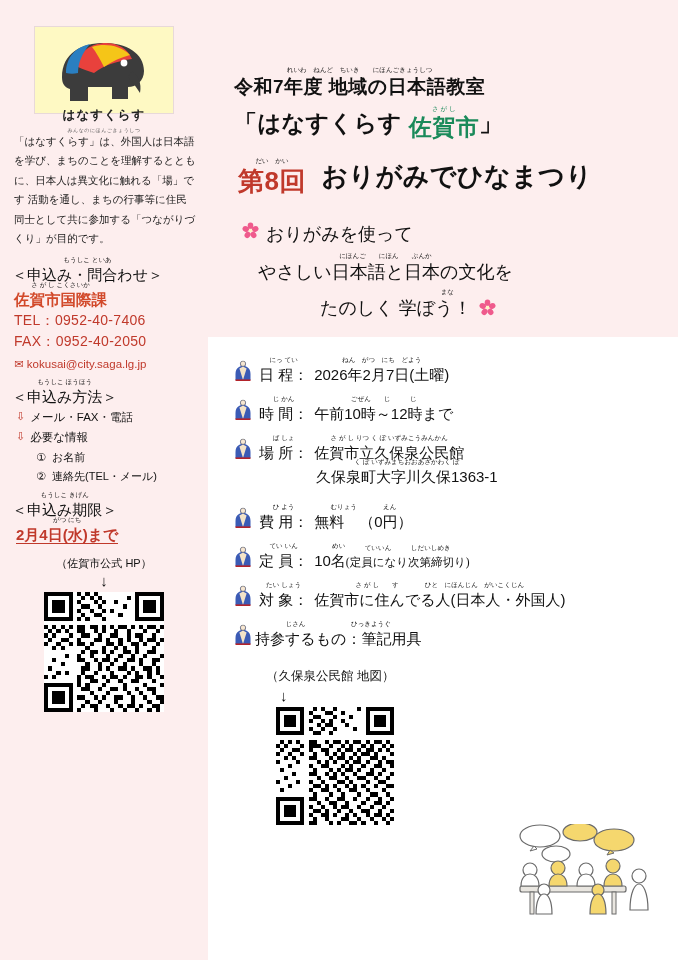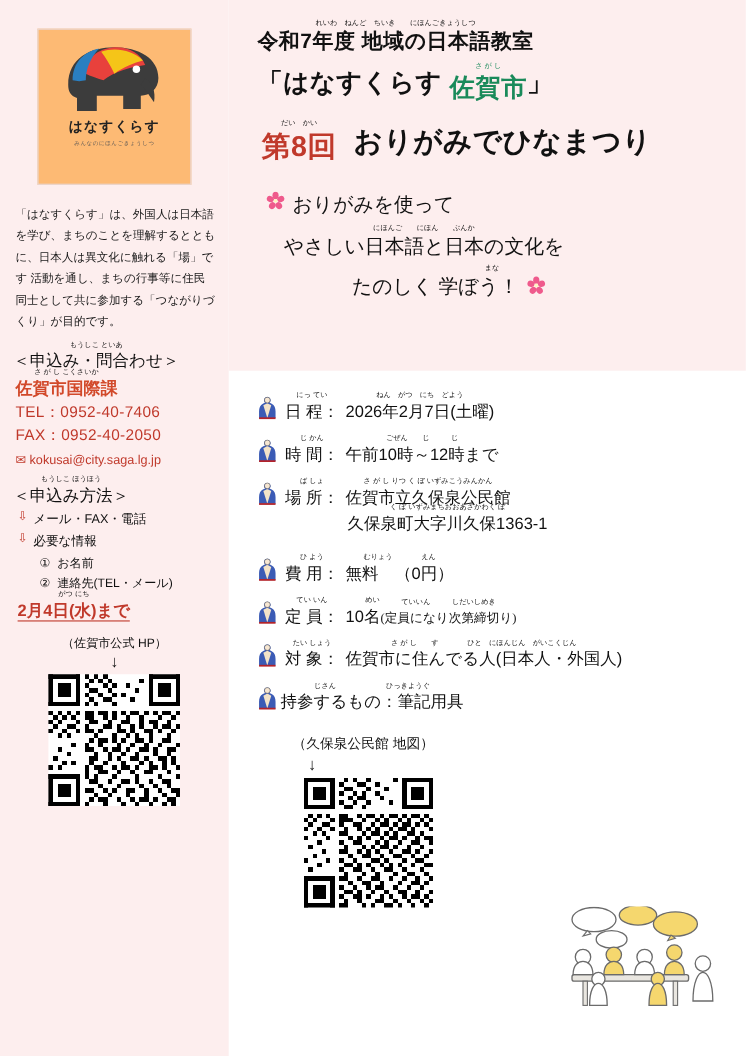--- a/index.html
+++ b/index.html
@@ -20,23 +20,23 @@
   }
   
   .left {
     width: 208px;
     height: 960px;
     background: #fdeeee;
     position: relative;
     padding: 18px 10px 0 10px;
   }
   .logo-box {
-    width: 140px; height: 142px;
+    width: 140px; height: 88px;
     margin: 8px auto 0 auto;
-    background: #fdba74;
+    background: #fef9c3;
     border: 1px solid #e8d9d9;
     position: relative;
   }
   .logo-art {
     position: relative;
     width: 112px; height: 68px;
     margin: 10px auto 0 auto;
   }
   .logo-art svg { display: block; }
   .logo-name {
@@ -164,20 +164,21 @@
     height: 337px;
     padding: 26px 18px 0 22px;
     position: relative;
   }
   .title1 {
     font-size: 19px;
     font-weight: bold;
     color: #111;
     letter-spacing: 0.5px;
     margin-left: 4px;
+    margin-top: 48px;
   }
   .title2 {
     font-size: 23px;
     font-weight: bold;
     color: #111;
     margin: 12px 0 0 4px;
     letter-spacing: 0.5px;
   }
   .title2 .green { color: #1a8a5a; }
   .title3 {
@@ -335,20 +336,26 @@
           <span>①</span>
           &nbsp;<span>お名前</span>
         </div>
         <div class="sub-item">
           <span>②</span>
           &nbsp;<span>連絡先(TEL・メール)</span>
         </div>
       </div>
     </div>
 
+    <div class="sec-head">
+      <span class="ruby-wrap">
+        <span class="ruby-top">もうしこ きげん</span>
+        <span class="rb">＜申込み期限＞</span>
+      </span>
+    </div>
 
     <div class="deadline">
       <span class="ruby-wrap">
         <span class="ruby-top">がつ にち</span>
         <span class="rb ul">2月4日(水)まで</span>
       </span>
     </div>
 
     <div class="hp-label">（佐賀市公式 HP）</div>
     <div class="arrow-down">↓</div>

